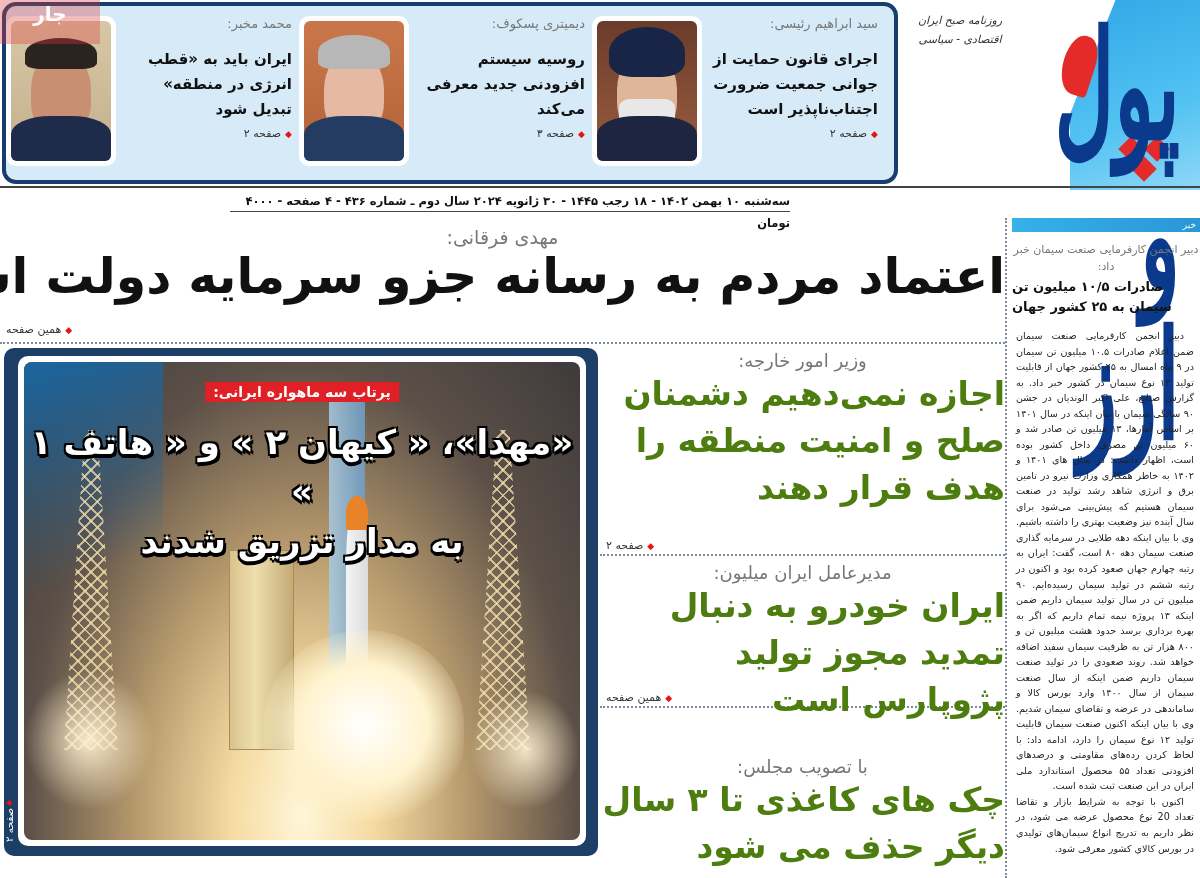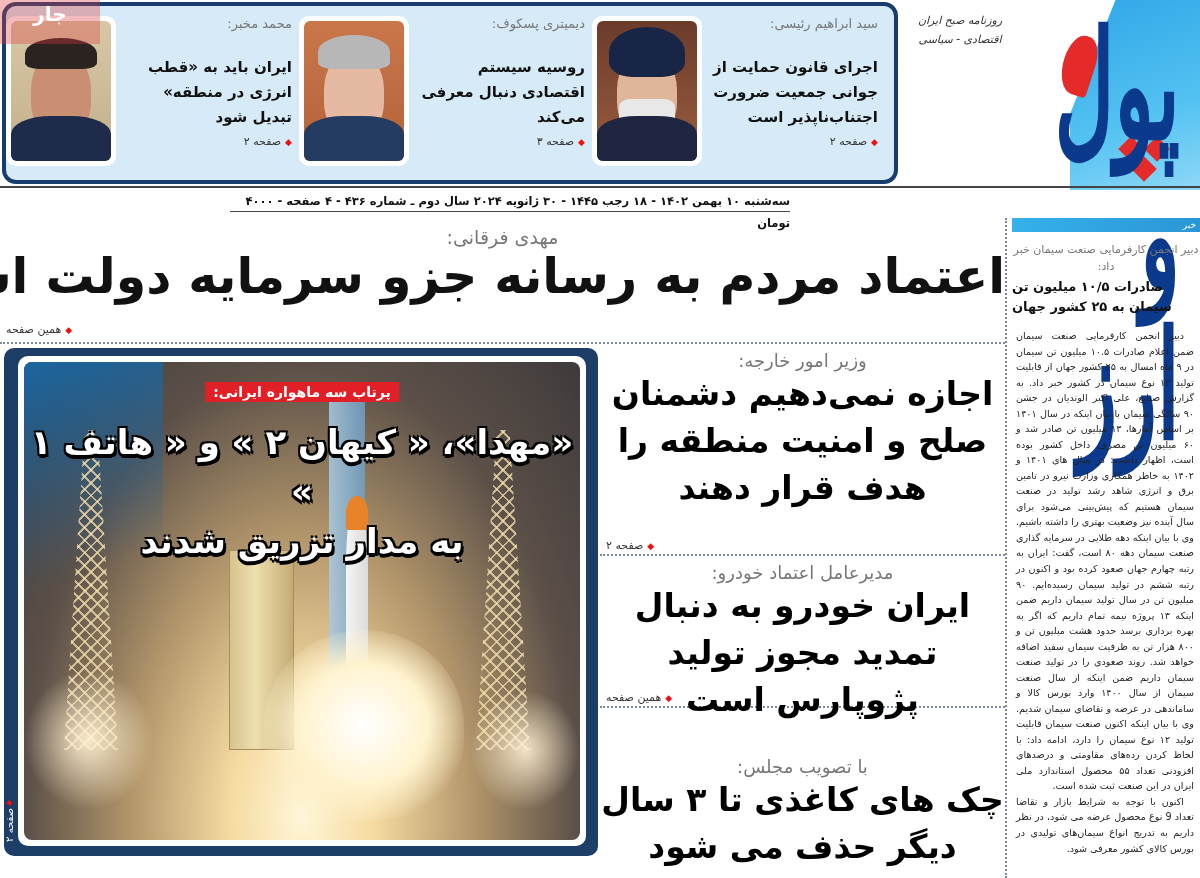--- a/index.html
+++ b/index.html
@@ -18,21 +18,21 @@
   .logo-dot { position: absolute; width: 18px; height: 18px; background: #e52a2a; transform: rotate(45deg); }
   #logo-tagline { position: absolute; right: 195px; top: 12px; width: 90px; text-align: center; font-family: "DejaVu Serif", serif; font-size: 11px; color: #333; line-height: 1.7; font-style: italic; }
 
   #top-panel { position: absolute; left: 2px; top: 2px; width: 896px; height: 182px;
     background: #d6ebf7; border: 4px solid #173d6e; border-radius: 14px; }
   .teaser { position: absolute; top: 10px; width: 290px; height: 160px; }
   .teaser-photo { position: absolute; right: auto; left: 0; top: 0; width: 110px; height: 150px; background: #fff;
     border-radius: 10px; padding: 5px; }
   .teaser-photo-inner { width: 100%; height: 100%; border-radius: 6px; position: relative; overflow: hidden; }
   .teaser-text { position: absolute; right: 4px; top: 0; width: 168px; text-align: right; }
-  .teaser-kicker { font-size: 13px; color: #777; margin-bottom: 24px; }
+  .teaser-kicker { font-size: 13px; color: #777; margin-bottom: 16px; }
   .teaser-title { font-size: 15px; font-weight: 900; line-height: 1.65; color: #111; }
   .page-ref { font-size: 11px; color: #333; margin-top: 6px; }
   .page-ref::before { content: "\25C6"; color: #e11; font-size: 9px; margin-left: 4px; }
 
   #teaser-raisi { right: 12px; }
   #teaser-peskov { right: 305px; }
   #teaser-mokhber { right: 598px; }
 
   
   .face { position: absolute; left: 20%; width: 60%; height: 60%; top: 22%; border-radius: 45% 45% 40% 40%; background: #e0b69a; }
@@ -86,21 +86,21 @@
 
   #photo-kicker { position: absolute; left: 50%; transform: translateX(-50%); top: 20px; background: #e01f26; color: #fff; font-size: 14px; font-weight: bold; padding: 2px 8px; white-space: nowrap; }
   #photo-title { position: absolute; left: 0; right: 0; top: 56px; text-align: center; color: #fff; font-size: 34px; font-weight: 900; line-height: 1.45;
     text-shadow: 3px 3px 0 #000, -2px -2px 0 #000, 2px -2px 0 #000, -2px 2px 0 #000, 0 4px 0 #000; }
   #photo-ref { position: absolute; left: 0px; bottom: 14px; color: #fff; font-size: 10px; writing-mode: vertical-rl; transform: rotate(180deg); }
   #photo-ref::before { content: "\25C6"; color: #e11; font-size: 8px; margin-bottom: 3px; }
 
   
   .story { position: absolute; left: 600px; width: 405px; text-align: center; border-bottom: 2px dotted #7a8a9a; }
   .story-kicker { font-size: 18px; color: #777; margin-top: 4px; }
-  .story-title { font-size: 33px; font-weight: 900; line-height: 1.42; color: #000000; }
+  .story-title { font-size: 33px; font-weight: 900; line-height: 1.42; color: #4d7c0f; text-align: right; }
   .story .page-ref { position: absolute; left: 6px; bottom: 2px; margin: 0; }
   #story-fm { top: 346px; height: 210px; }
   #story-ik { top: 558px; height: 150px; }
   #story-ch { top: 752px; height: 156px; }
 </style>
 </head>
 <body>
 
 <div id="masthead">
   <div id="logo-area">
@@ -130,21 +130,21 @@
           <div class="turban"></div>
           <div class="beard"></div>
           <div class="suit" style="background:#1d2540;"></div>
         </div>
       </div>
     </div>
 
     <div id="teaser-peskov" class="teaser">
       <div class="teaser-text">
         <div class="teaser-kicker">دیمیتری پسکوف:</div>
-        <div class="teaser-title">روسیه سیستم اقتصادی دنبال معرفی می‌کند</div>
+        <div class="teaser-title">روسیه سیستم افزودنی جدید معرفی می‌کند</div>
         <div class="page-ref">صفحه ۳</div>
       </div>
       <div class="teaser-photo">
         <div class="teaser-photo-inner" style="background:linear-gradient(180deg,#c9774a,#b3623a);">
           <div class="face" style="background:#e6b9a3;"></div>
           <div class="hair-grey"></div>
           <div class="suit" style="background:#243b62;"></div>
         </div>
       </div>
     </div>
@@ -170,21 +170,21 @@
 <div id="top-rule"></div>
 <div id="date-bar">سه‌شنبه ۱۰ بهمن ۱۴۰۲ - ۱۸ رجب ۱۴۴۵ - ۳۰ ژانویه ۲۰۲۴ سال دوم ـ شماره ۴۳۶ - ۴ صفحه - ۴۰۰۰ تومان</div>
 
 <div id="sidebar-divider"></div>
 <div id="sidebar">
   <div id="sidebar-band">خبر</div>
   <div id="sidebar-kicker">دبیر انجمن کارفرمایی صنعت سیمان خبر داد:</div>
   <div id="sidebar-title">صادرات ۱۰/۵ میلیون تن سیمان به ۲۵ کشور جهان</div>
   <div id="sidebar-body">
     <p>دبیر انجمن کارفرمایی صنعت سیمان ضمن اعلام صادرات ۱۰.۵ میلیون تن سیمان در ۹ ماه امسال به ۲۵ کشور جهان از قابلیت تولید ۱۲ نوع سیمان در کشور خبر داد. به گزارش صنایع، علی اکبر الوندیان در جشن ۹۰ سالگی سیمان با بیان اینکه در سال ۱۴۰۱ بر اساس آمارها، ۱۳ میلیون تن صادر شد و ۶۰ میلیون تن مصرف داخل کشور بوده است، اظهار داشت: در سال های ۱۴۰۱ و ۱۴۰۲ به خاطر همکاری وزارت نیرو در تامین برق و انرژی شاهد رشد تولید در صنعت سیمان هستیم که پیش‌بینی می‌شود برای سال آینده نیز وضعیت بهتری را داشته باشیم. وی با بیان اینکه دهه طلایی در سرمایه گذاری صنعت سیمان دهه ۸۰ است، گفت: ایران به رتبه چهارم جهان صعود کرده بود و اکنون در رتبه ششم در تولید سیمان رسیده‌ایم. ۹۰ میلیون تن در سال تولید سیمان داریم ضمن اینکه ۱۳ پروژه نیمه تمام داریم که اگر به بهره برداری برسد حدود هشت میلیون تن و ۸۰۰ هزار تن به ظرفیت سیمان سفید اضافه خواهد شد. روند صعودی را در تولید صنعت سیمان داریم ضمن اینکه از سال صنعت سیمان از سال ۱۴۰۰ وارد بورس کالا و ساماندهی در عرضه و تقاضای سیمان شدیم. وی با بیان اینکه اکنون صنعت سیمان قابلیت تولید ۱۲ نوع سیمان را دارد، ادامه داد: با لحاظ کردن رده‌های مقاومتی و درصدهای افزودنی تعداد ۵۵ محصول استاندارد ملی ایران در این صنعت ثبت شده است.</p>
-    <p>اکنون با توجه به شرایط بازار و تقاضا تعداد 9 نوع محصول عرضه می شود، در نظر داریم به تدریج انواع سیمان‌های تولیدی در بورس کالای کشور معرفی شود.</p>
+    <p>اکنون با توجه به شرایط بازار و تقاضا تعداد 20 نوع محصول عرضه می شود، در نظر داریم به تدریج انواع سیمان‌های تولیدی در بورس کالای کشور معرفی شود.</p>
   </div>
 </div>
 
 <div id="lead">
   <div id="lead-kicker">مهدی فرقانی:</div>
   <div id="lead-title">اعتماد مردم به رسانه جزو سرمایه دولت است</div>
   <div id="lead-ref" class="page-ref">همین صفحه</div>
 </div>
 <div id="lead-rule"></div>
 
@@ -211,21 +211,21 @@
   <div id="photo-ref">صفحه ۲</div>
 </div>
 
 <div id="story-fm" class="story">
   <div class="story-kicker">وزیر امور خارجه:</div>
   <div class="story-title">اجازه نمی‌دهیم دشمنان صلح و امنیت منطقه را هدف قرار دهند</div>
   <div class="page-ref">صفحه ۲</div>
 </div>
 
 <div id="story-ik" class="story">
-  <div class="story-kicker">مدیرعامل اعتماد خودرو:</div>
+  <div class="story-kicker">مدیرعامل ایران میلیون:</div>
   <div class="story-title">ایران خودرو به دنبال تمدید مجوز تولید پژوپارس است</div>
   <div class="page-ref">همین صفحه</div>
 </div>
 
 <div id="story-ch" class="story">
   <div class="story-kicker">با تصویب مجلس:</div>
   <div class="story-title">چک های کاغذی تا ۳ سال دیگر حذف می شود</div>
   <div class="page-ref">صفحه ۳</div>
 </div>
 

